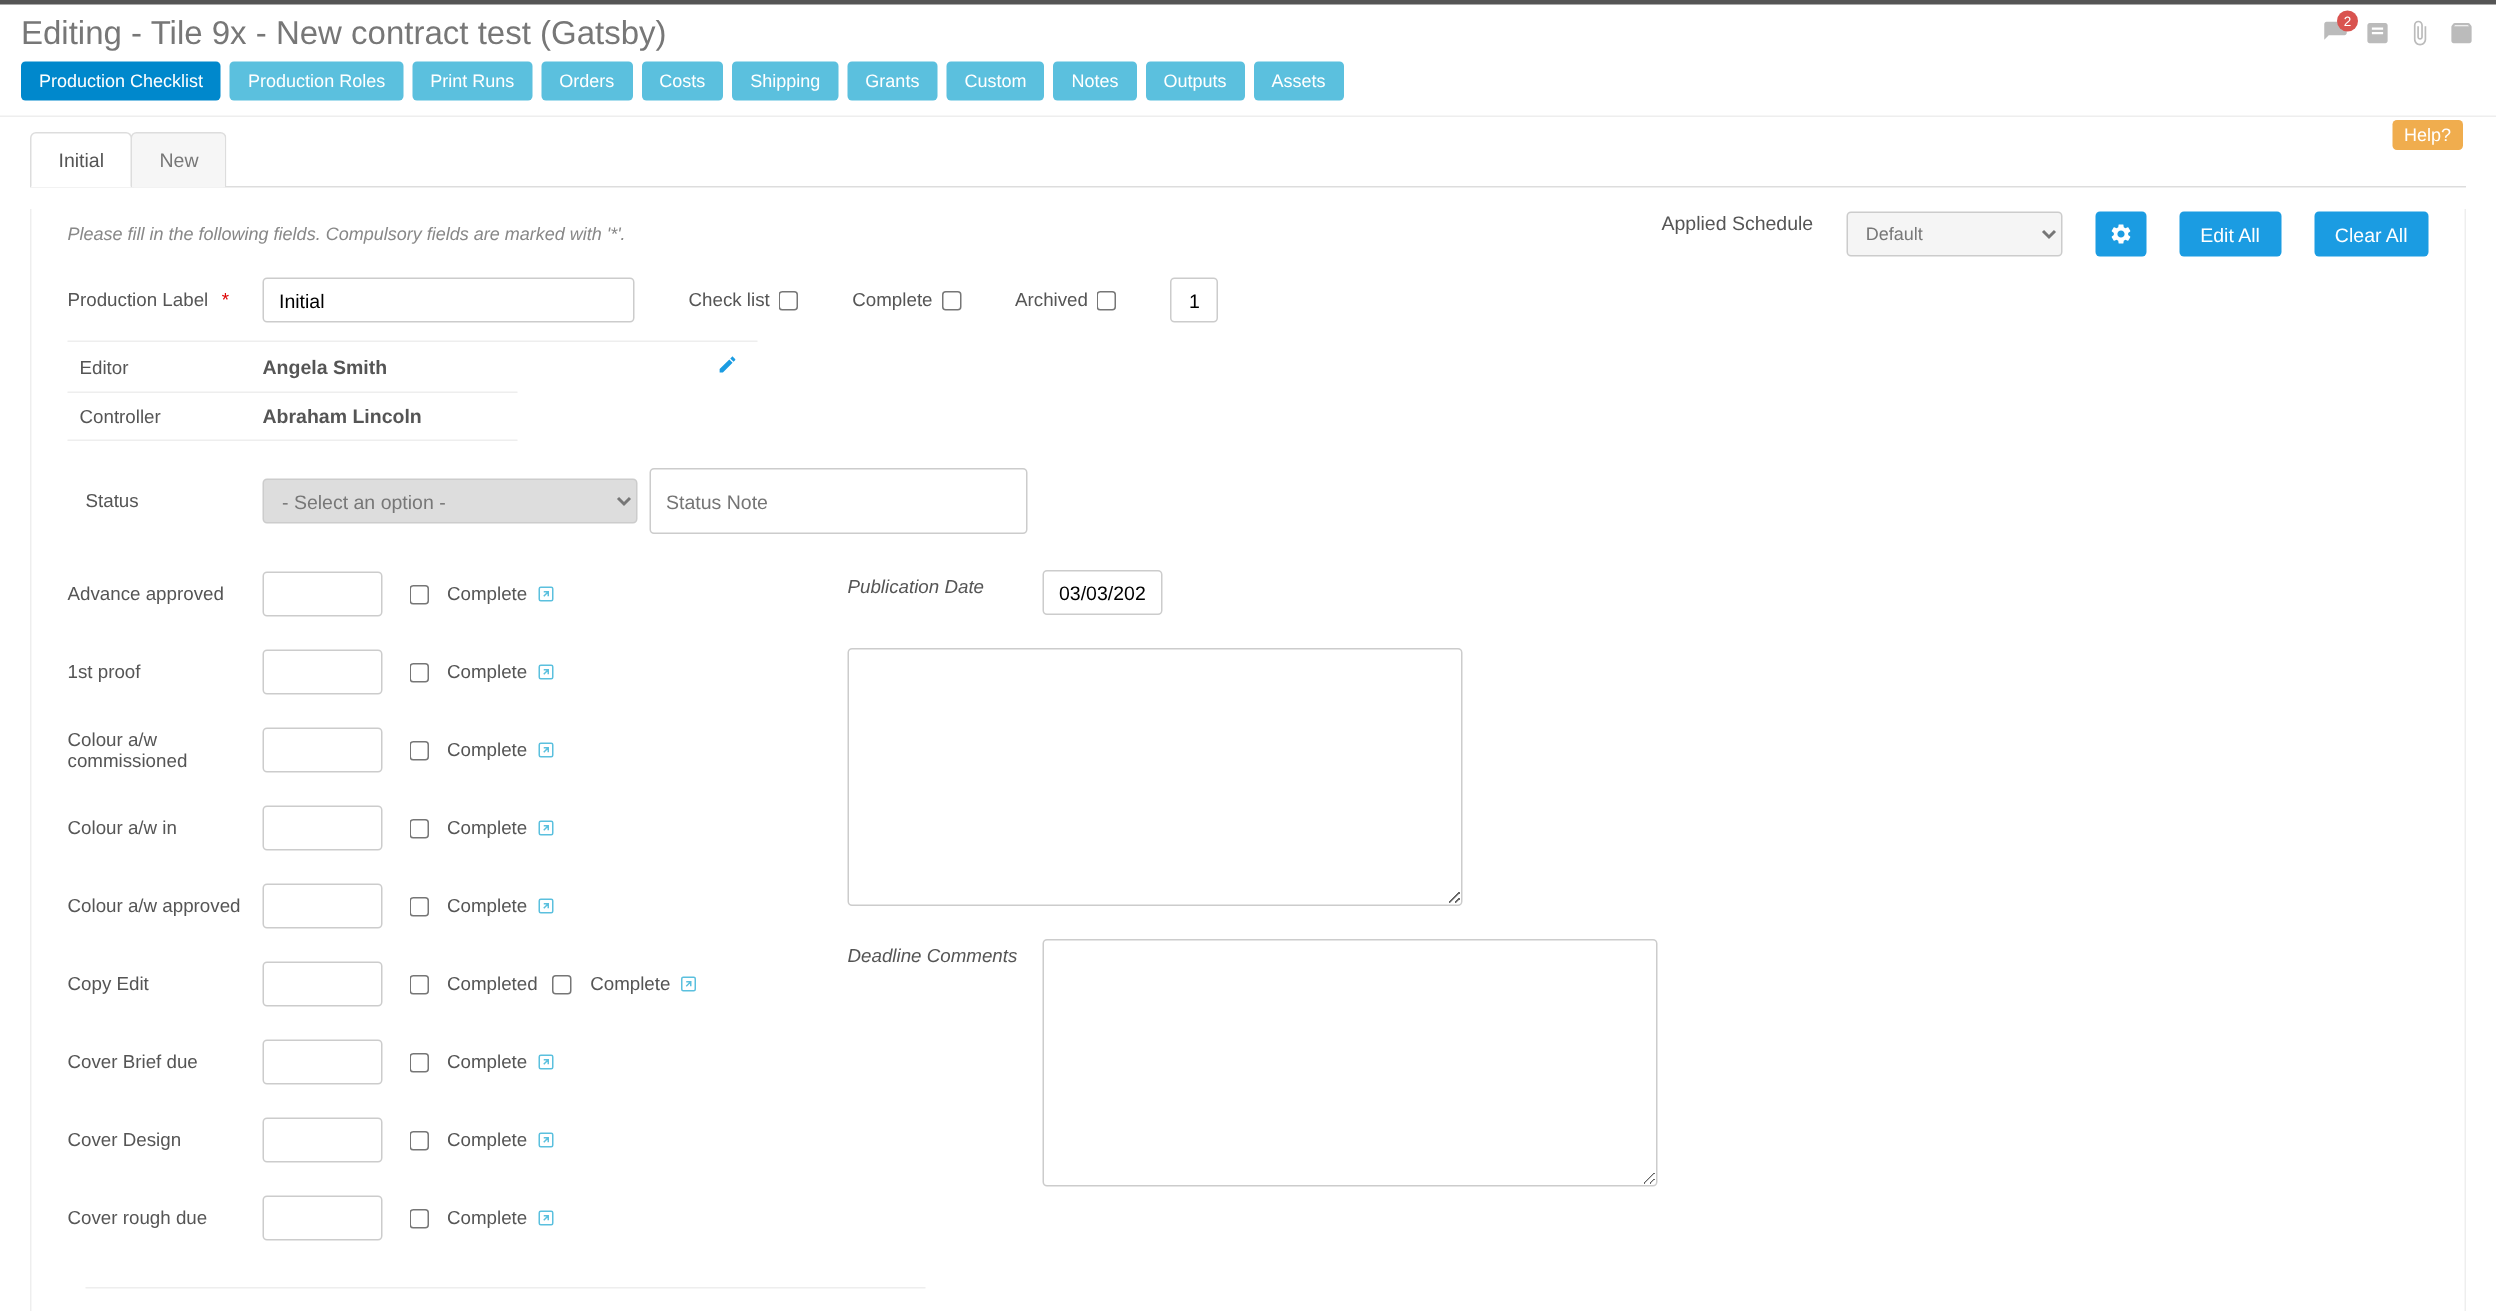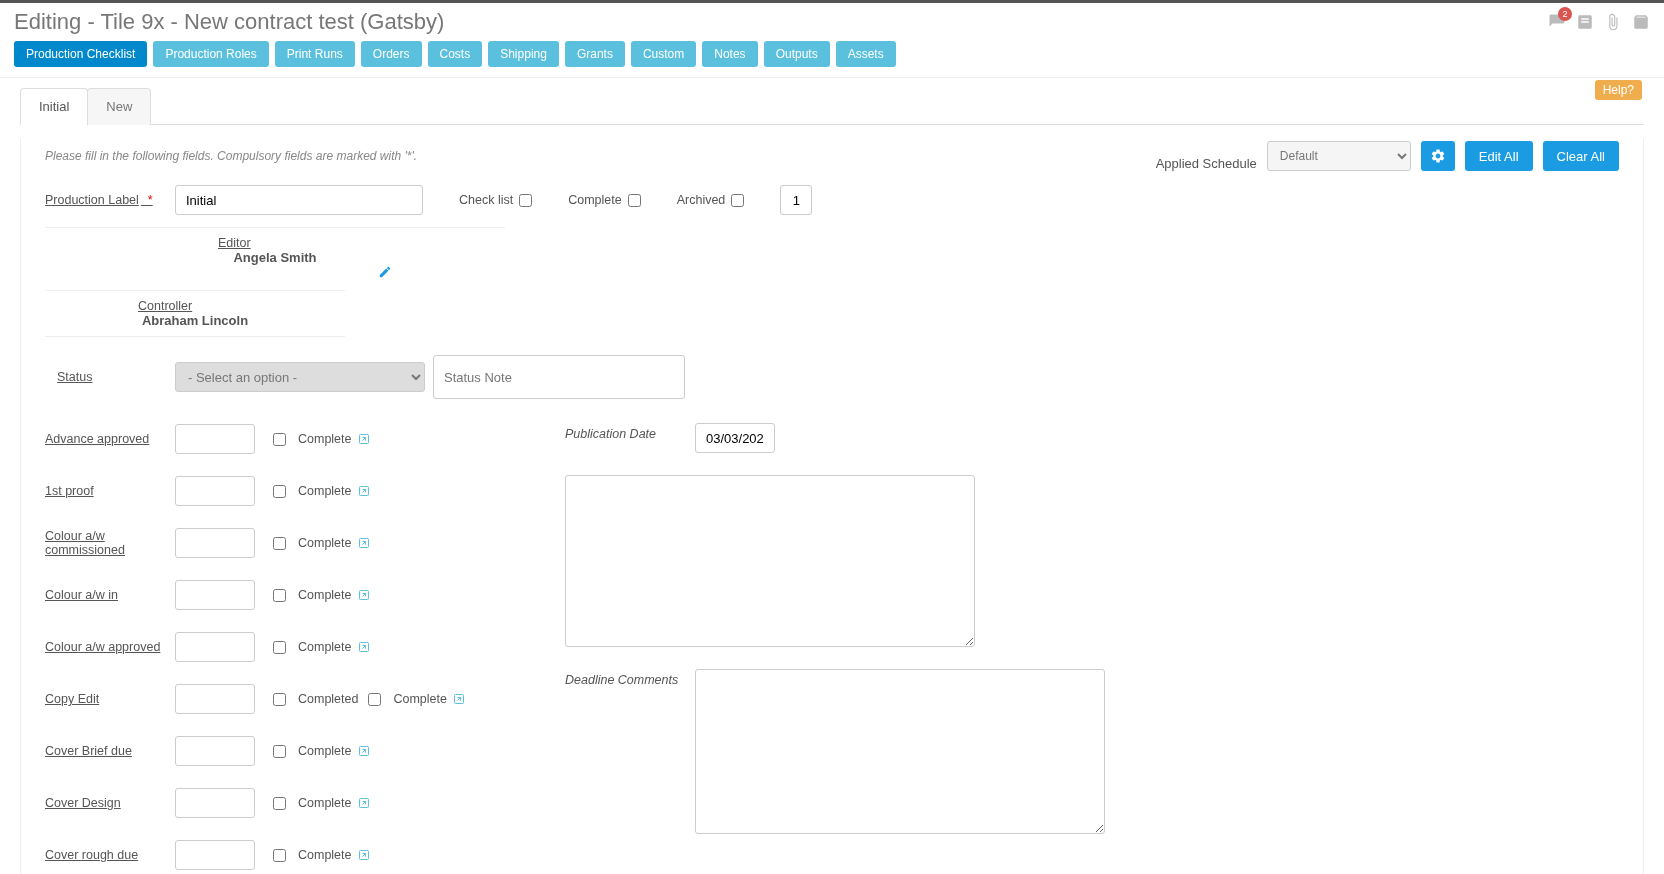--- a/index.html
+++ b/index.html
@@ -16,36 +16,36 @@
 .nav-tab.active { background: #0088cc; }
 .content { padding: 10px 20px; position: relative; }
 .help-btn { position: absolute; right: 22px; top: 2px; background: #f0ad4e; color: #fff; padding: 3px 8px; border-radius: 3px; font-size: 12px; cursor: pointer; }
 .subtabs { display: flex; border-bottom: 1px solid #ddd; margin-bottom: 14px; }
 .subtab { padding: 10px 18px; border: 1px solid #ddd; border-bottom: none; background: #f6f6f6; color: #777; cursor: pointer; font-size: 13px; margin-bottom: -1px; border-radius: 4px 4px 0 0; }
 .subtab.active { background: #fff; border-bottom: 1px solid #fff; color: #555; }
 .subtab + .subtab { margin-left: -1px; }
 .form-area { padding: 2px 24px; border: 1px solid #eee; border-top: none; border-radius: 0 0 4px 4px; }
 .top-row { display: flex; justify-content: space-between; align-items: center; margin-bottom: 14px; }
 .hint { font-style: italic; color: #888; font-size: 12px; }
-.sched-group { display: flex; align-items: flex-end; gap: 10px; }
+.sched-group { display: flex; align-items: flex-start; gap: 22px; }
 .sched-label { color: #555; font-size: 13px; }
 .sched-select { width: 144px; height: 30px; border: 1px solid #ccc; border-radius: 3px; background: #f5f5f5; color: #777; padding: 0 8px; font-size: 12px; }
 .btn-blue { background: #1b9ce2; color: #fff; border: none; border-radius: 3px; height: 30px; padding: 0 14px; font-size: 13px; cursor: pointer; }
 .btn-icon { background: #1b9ce2; color: #fff; border: none; border-radius: 3px; width: 34px; height: 30px; cursor: pointer; display: flex; align-items: center; justify-content: center; }
 .btn-icon svg { width: 16px; height: 16px; fill: #fff; }
 .row { display: flex; align-items: center; margin-bottom: 12px; }
-.label { width: 130px; color: #555; font-size: 12.5px; text-decoration: underline; }
+.label { width: 130px; color: #555; font-size: 12.5px; }
 .req { color: #d00; margin-left: 2px; }
 .text-input { height: 30px; border: 1px solid #ccc; border-radius: 3px; padding: 0 10px; font-size: 13px; }
 .w230 { width: 248px; }
 .w80 { width: 80px; }
 .gap30 { margin-left: 36px; }
 .chk-lbl { color: #555; font-size: 12.5px; margin-right: 6px; }
 .static-val { color: #555; font-size: 13px; font-weight: bold; }
-.info-row { display: flex; align-items: center; padding: 8px 0; border-top: 1px solid #eee; flex-direction: column; }
+.info-row { display: flex; align-items: center; padding: 8px 0; border-top: 1px solid #eee; }
 .info-row .label { padding-left: 8px; }
 .edit-icon { color: #1b9ce2; cursor: pointer; margin-left: 220px; }
 .edit-icon svg { width: 14px; height: 14px; fill: #1b9ce2; }
 .status-row { display: flex; align-items: center; margin: 18px 0 24px 0; }
 .status-row .label { padding-left: 12px; }
 .status-select { width: 250px; height: 30px; border: 1px solid #ccc; border-radius: 3px; background: #ddd; color: #777; padding: 0 8px; font-size: 13px; }
 .status-note { width: 252px; height: 44px; border: 1px solid #ccc; border-radius: 3px; padding: 0 10px; font-size: 13px; margin-left: 8px; }
 .two-col { display: flex; gap: 40px; }
 .col-left { width: 480px; }
 .col-right { flex: 1; }

